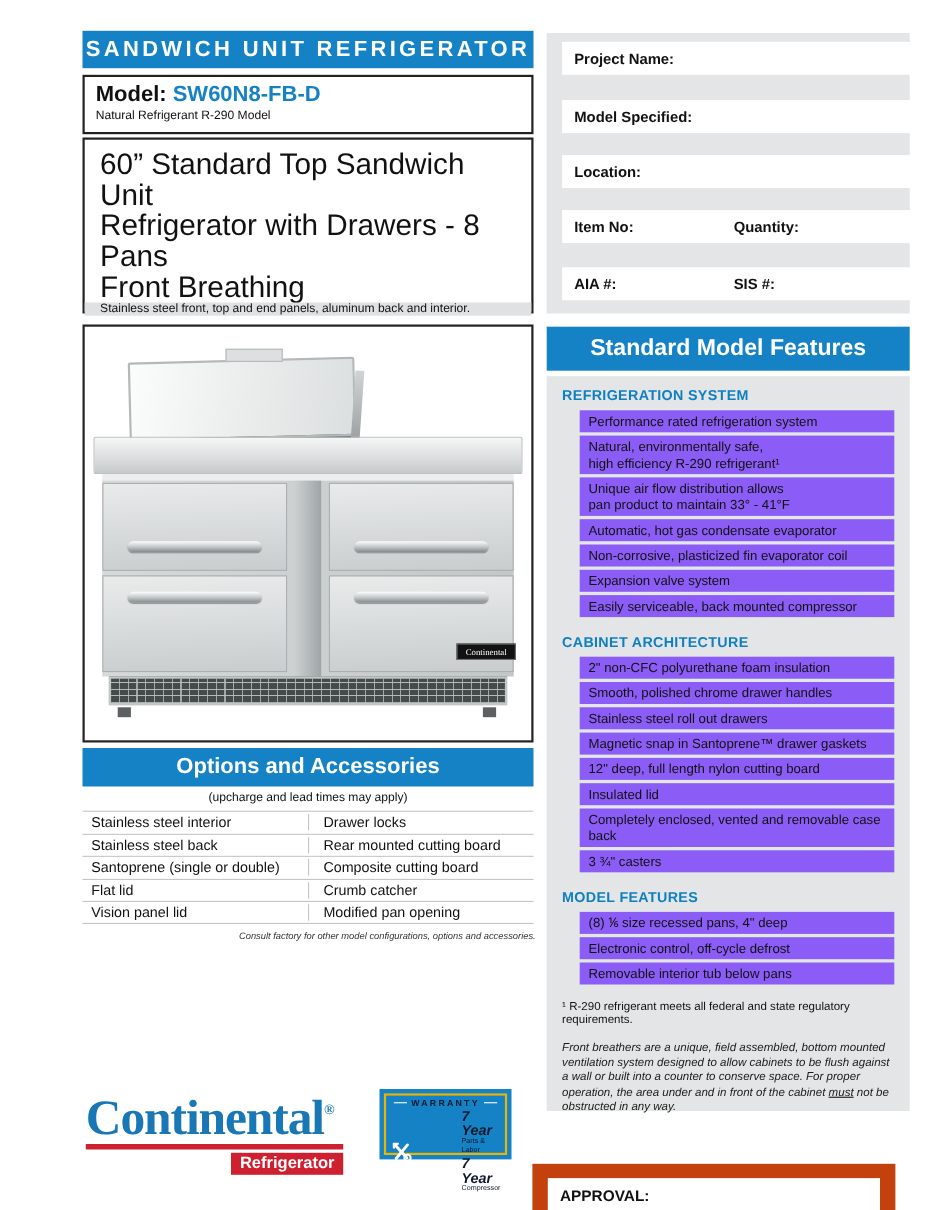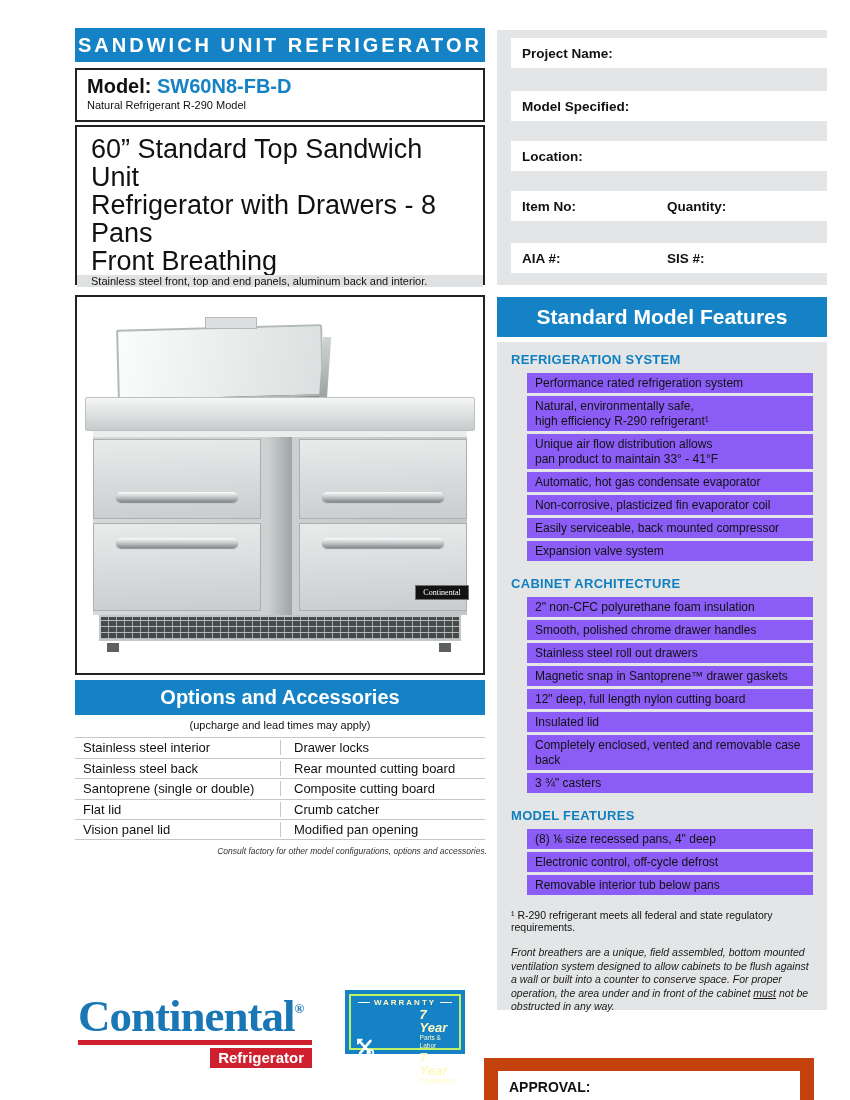--- a/index.html
+++ b/index.html
@@ -68,21 +68,21 @@
 
   .logo-block{position:absolute;left:78px;top:986px;width:234px;}
   .logo-text{font-family:"Liberation Serif",serif;font-weight:700;font-size:45px;line-height:46px;
     letter-spacing:-1px;color:var(--logo-blue);white-space:nowrap;}
   .logo-reg{font-size:13px;vertical-align:18px;letter-spacing:0;}
   .logo-rule{height:5px;background:var(--red);margin-top:1px;}
   .logo-sub-row{display:flex;justify-content:flex-end;margin-top:3px;}
   .logo-sub{background:var(--red);color:#fff;font-weight:700;font-size:15px;padding:1px 8px 2px;}
 
   .warranty-badge{position:absolute;left:345px;top:990px;width:120px;height:64px;background:var(--accent);padding:4px;}
-  .warranty-inner{border:2px solid #bef264;width:100%;height:100%;color:#fef9c3;padding:2px 4px 0;}
+  .warranty-inner{border:2px solid #eab308;width:100%;height:100%;color:#0f172a;padding:2px 4px 0;}
   .warranty-head{display:flex;align-items:center;justify-content:center;gap:4px;
     font-size:8px;font-weight:700;letter-spacing:2px;}
   .warranty-dash{width:12px;height:1px;background:#fff;}
   .warranty-content{display:flex;align-items:center;margin-top:1px;gap:40px;}
   .warranty-texts{margin-left:4px;}
   .w-value{font-size:13px;font-weight:700;font-style:italic;line-height:13px;}
   .w-label{font-size:6.5px;line-height:8px;margin-bottom:1px;}
 
   
   .form-panel{position:absolute;left:497px;top:30px;width:330px;height:255px;background:#e3e5e6;}
@@ -246,22 +246,22 @@
   <div class="features-panel">
     <h3 class="section-heading">REFRIGERATION SYSTEM</h3>
     <ul class="feature-list">
       <li>Performance rated refrigeration system</li>
       <li>Natural, environmentally safe,
 high efficiency R-290 refrigerant¹</li>
       <li>Unique air flow distribution allows
 pan product to maintain 33° - 41°F</li>
       <li>Automatic, hot gas condensate evaporator</li>
       <li>Non-corrosive, plasticized fin evaporator coil</li>
+      <li>Expansion valve system</li>
       <li>Easily serviceable, back mounted compressor</li>
-      <li>Expansion valve system</li>
     </ul>
 
     <h3 class="section-heading">CABINET ARCHITECTURE</h3>
     <ul class="feature-list">
       <li>2" non-CFC polyurethane foam insulation</li>
       <li>Smooth, polished chrome drawer handles</li>
       <li>Stainless steel roll out drawers</li>
       <li>Magnetic snap in Santoprene™ drawer gaskets</li>
       <li>12" deep, full length nylon cutting board</li>
       <li>Insulated lid</li>

